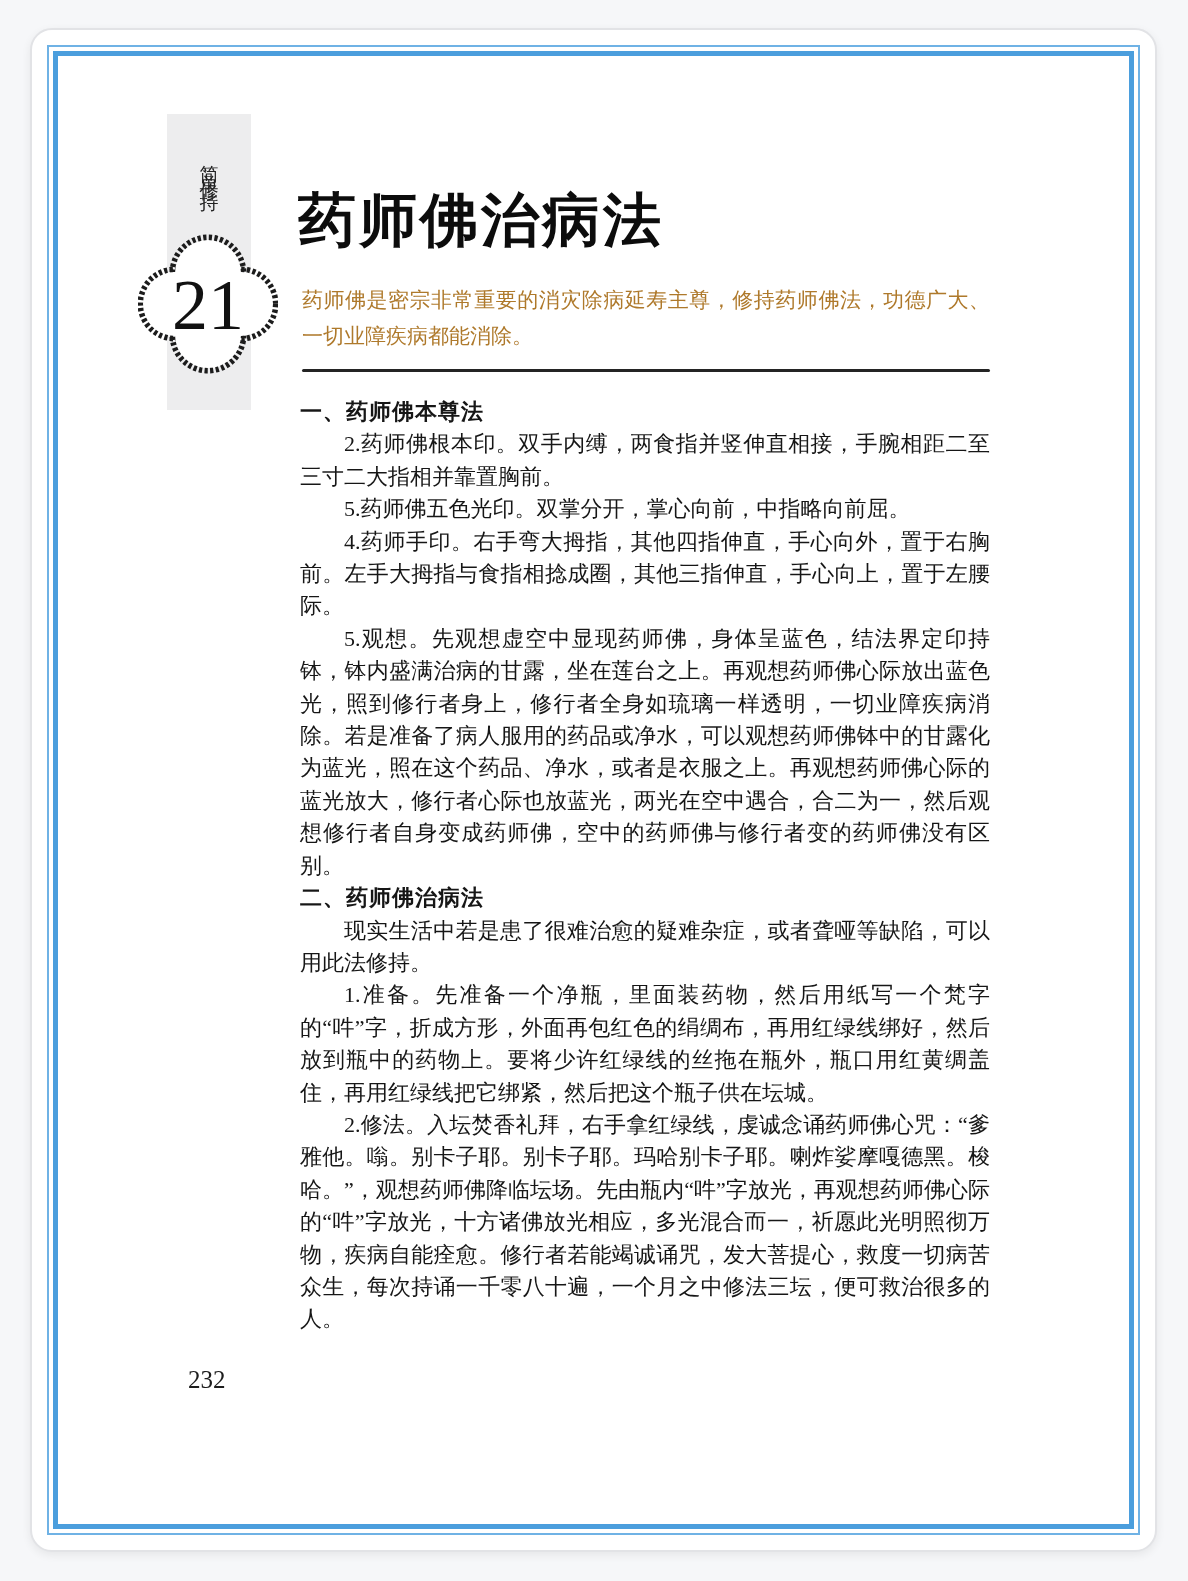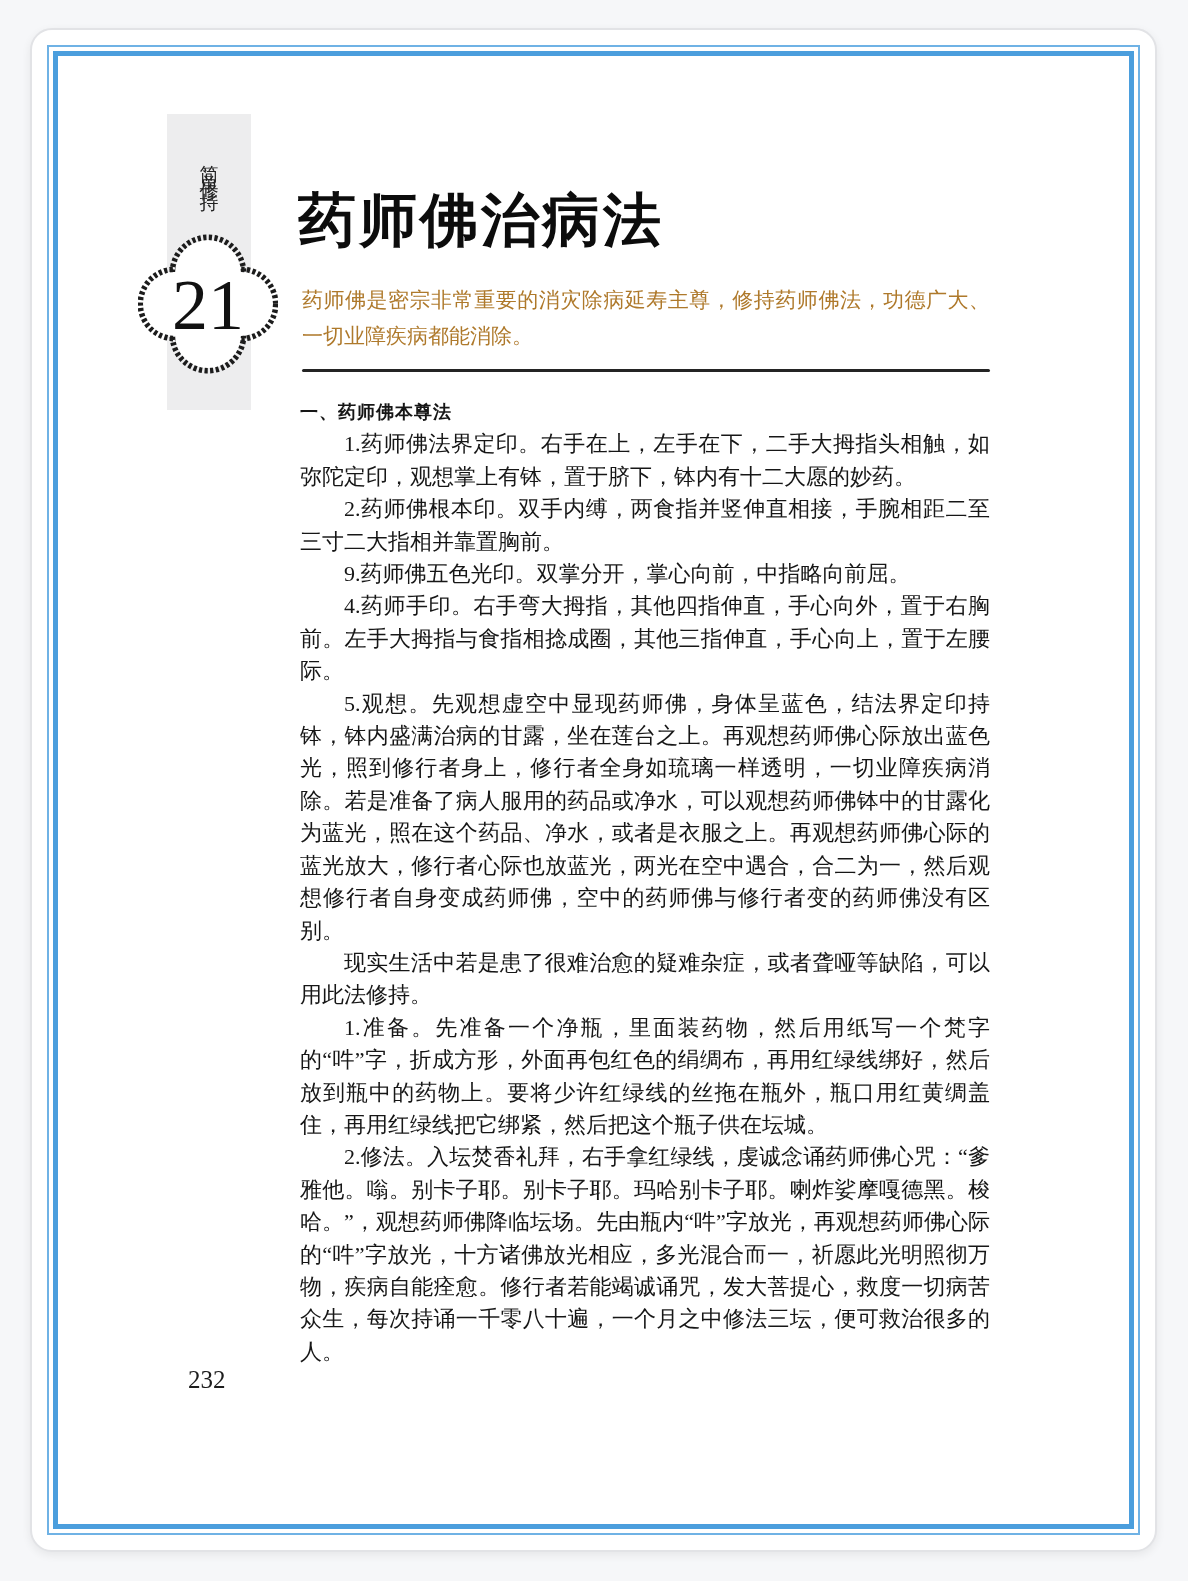--- a/index.html
+++ b/index.html
@@ -76,21 +76,21 @@
   }
   .body-text{
     position:absolute;left:268px;top:366px;
     width:690px;
     font-size:22px;
     line-height:32.4px;
     color:#161616;
   }
   .body-text h3{
     margin:0;
-    font-size:18px;
+    font-size:22px;
     font-weight:700;
     letter-spacing:1px;
   }
   .body-text p{
     margin:0;
     text-indent:2em;
     text-align:justify;
   }
   .page-number{
     position:absolute;left:156px;top:1336px;
@@ -129,24 +129,24 @@
 
 
   <h1 class="page-title" style="margin:0;">药师佛治病法</h1>
 
   <div class="intro">药师佛是密宗非常重要的消灾除病延寿主尊，修持药师佛法，功德广大、一切业障疾病都能消除。</div>
 
   <div class="divider"></div>
 
   <div class="body-text">
     <h3>一、药师佛本尊法</h3>
-    <p>1.药师佛法界定印。右手在上，左手在下，二手大拇指头相触，如弥陀定印，观想掌上有钵，置于脐下，钵内有十二大愿的妙药。</p>
     <p>2.药师佛根本印。双手内缚，两食指并竖伸直相接，手腕相距二至三寸二大指相并靠置胸前。</p>
-    <p>9.药师佛五色光印。双掌分开，掌心向前，中指略向前屈。</p>
+    <p>5.药师佛五色光印。双掌分开，掌心向前，中指略向前屈。</p>
     <p>4.药师手印。右手弯大拇指，其他四指伸直，手心向外，置于右胸前。左手大拇指与食指相捻成圈，其他三指伸直，手心向上，置于左腰际。</p>
     <p>5.观想。先观想虚空中显现药师佛，身体呈蓝色，结法界定印持钵，钵内盛满治病的甘露，坐在莲台之上。再观想药师佛心际放出蓝色光，照到修行者身上，修行者全身如琉璃一样透明，一切业障疾病消除。若是准备了病人服用的药品或净水，可以观想药师佛钵中的甘露化为蓝光，照在这个药品、净水，或者是衣服之上。再观想药师佛心际的蓝光放大，修行者心际也放蓝光，两光在空中遇合，合二为一，然后观想修行者自身变成药师佛，空中的药师佛与修行者变的药师佛没有区别。</p>
+    <h3>二、药师佛治病法</h3>
     <p>现实生活中若是患了很难治愈的疑难杂症，或者聋哑等缺陷，可以用此法修持。</p>
     <p>1.准备。先准备一个净瓶，里面装药物，然后用纸写一个梵字的“吽”字，折成方形，外面再包红色的绢绸布，再用红绿线绑好，然后放到瓶中的药物上。要将少许红绿线的丝拖在瓶外，瓶口用红黄绸盖住，再用红绿线把它绑紧，然后把这个瓶子供在坛城。</p>
     <p>2.修法。入坛焚香礼拜，右手拿红绿线，虔诚念诵药师佛心咒：“爹雅他。嗡。别卡子耶。别卡子耶。玛哈别卡子耶。喇炸娑摩嘎德黑。梭哈。”，观想药师佛降临坛场。先由瓶内“吽”字放光，再观想药师佛心际的“吽”字放光，十方诸佛放光相应，多光混合而一，祈愿此光明照彻万物，疾病自能痊愈。修行者若能竭诚诵咒，发大菩提心，救度一切病苦众生，每次持诵一千零八十遍，一个月之中修法三坛，便可救治很多的人。</p>
   </div>
 
   <div class="page-number">232</div>
 </div>
 
 </body></html>

